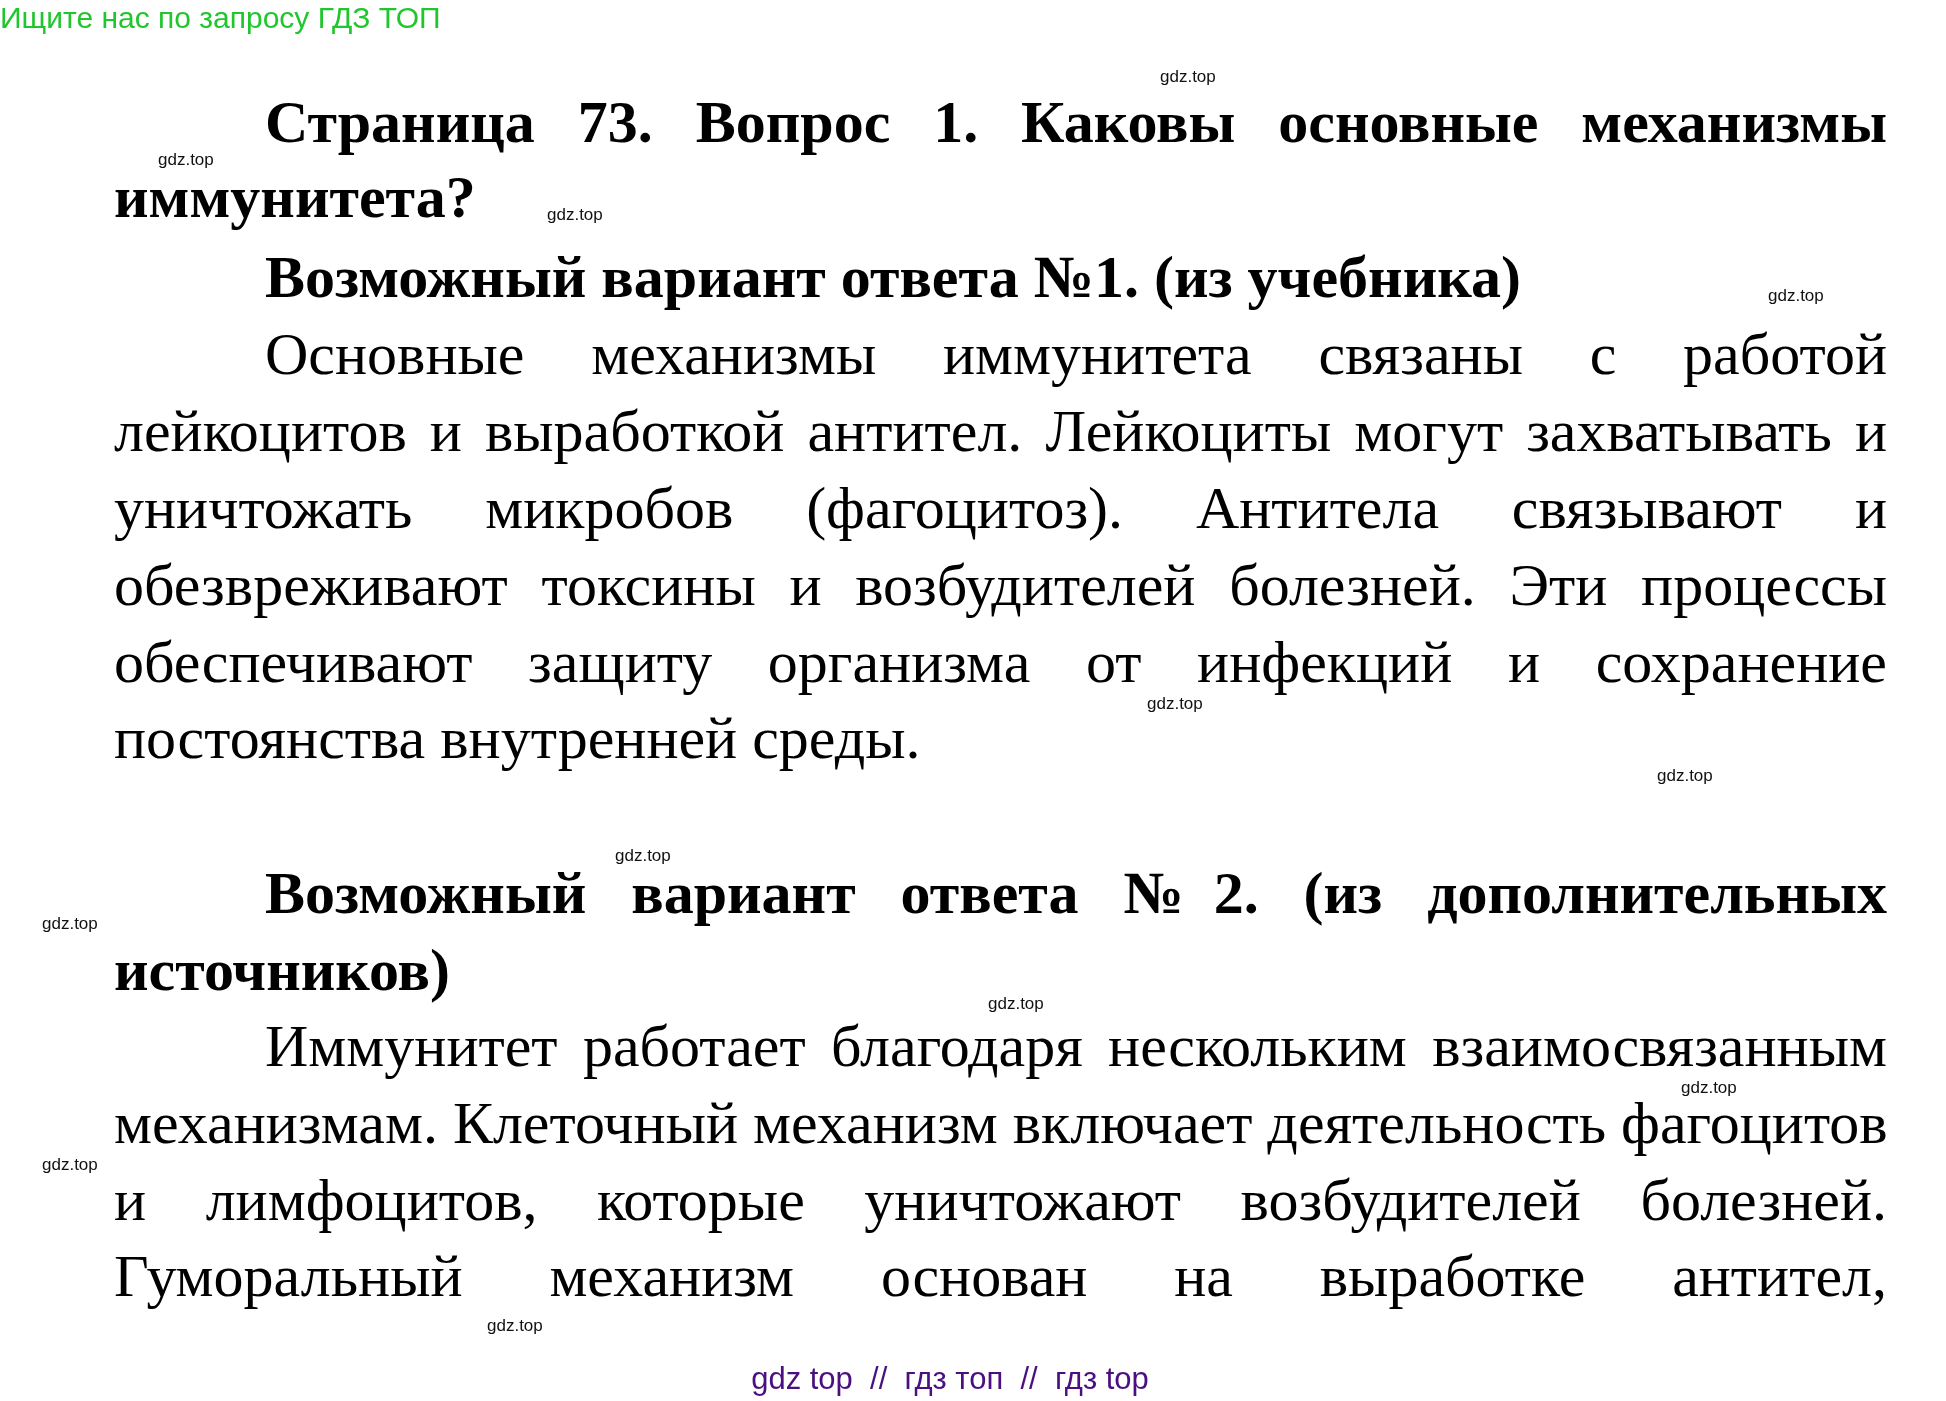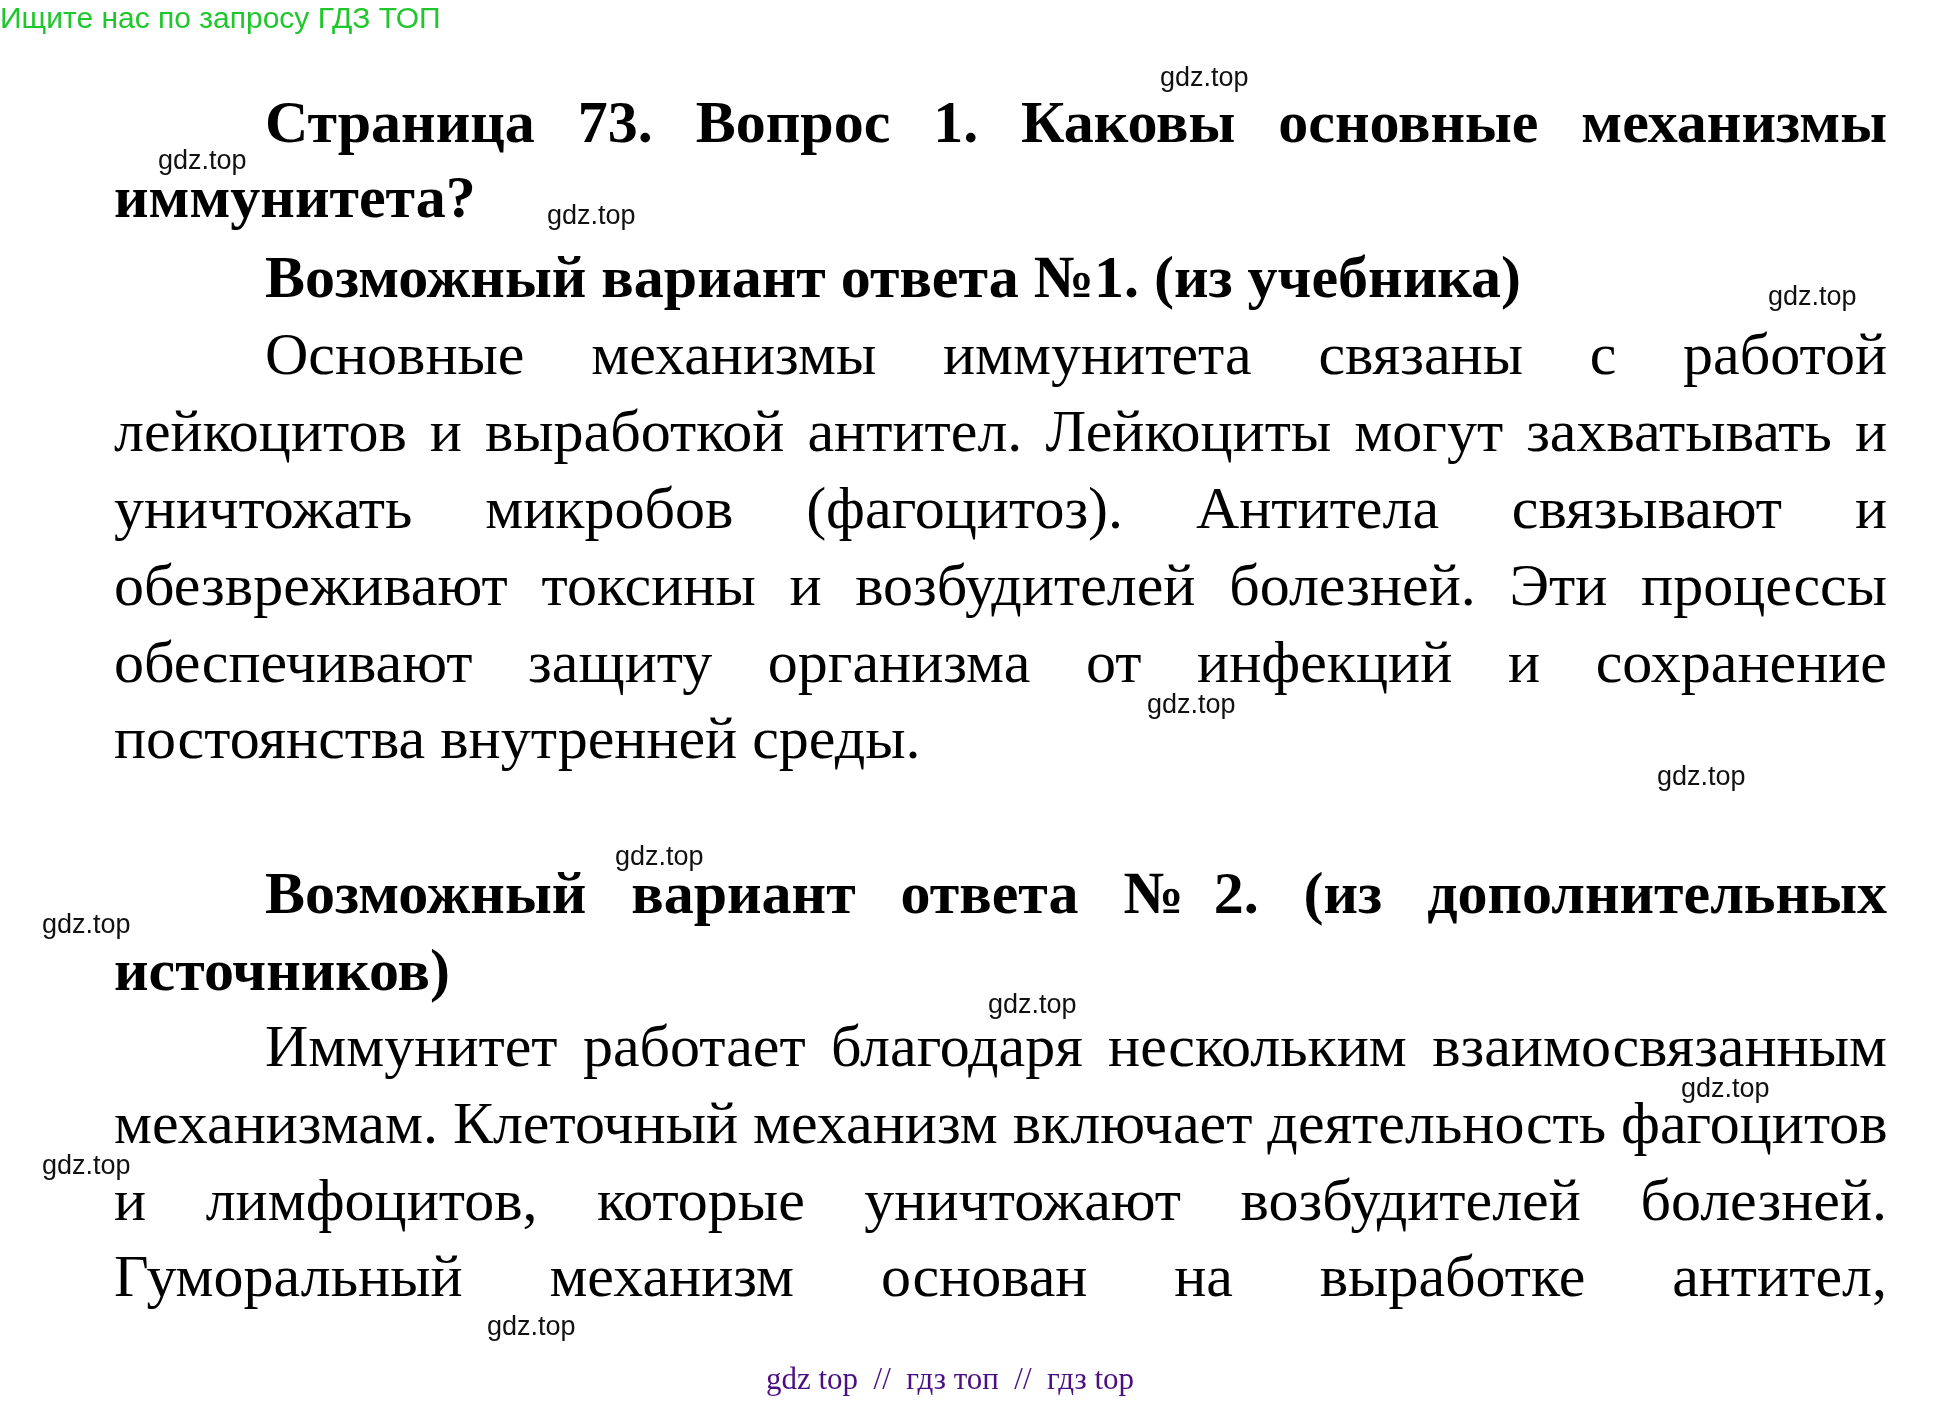--- a/index.html
+++ b/index.html
@@ -5,35 +5,35 @@
   html, body { margin: 0; padding: 0; background: #ffffff; }
   body { width: 1946px; height: 1401px; position: relative; overflow: hidden; }
   .page { position: absolute; left: 0; top: 0; width: 1946px; height: 1401px; }
   .banner {
     position: absolute; left: 0; width: 1946px; top: 0; height: 36px;
     text-align: left; font-family: "Liberation Sans", sans-serif;
     font-size: 30px; line-height: 36px; color: #1fc62c;
   }
   .footer {
     position: absolute; left: 0; width: 1900px; top: 1360px; height: 38px;
-    text-align: center; font-family: Liberation Serif, serif;
+    text-align: center; font-family: Liberation Sans, sans-serif;
     font-size: 31px; line-height: 38px; color: #4a0f80; white-space: pre;
   }
   .line {
     position: absolute; left: 114px; width: 1773px; height: 77px;
     font-family: "Liberation Serif", serif; font-size: 60px; line-height: 77px;
     color: #000; white-space: nowrap;
     text-align: justify; text-align-last: justify;
   }
   .line.indent { left: 265px; width: 1622px; }
   .line.last { text-align: right; text-align-last: left; }
   .bold { font-weight: bold; }
   .wm {
     position: absolute; font-family: "Liberation Sans", sans-serif;
-    font-size: 27px; line-height: 30px; color: #111; white-space: nowrap;
+    font-size: 17px; line-height: 30px; color: #111; white-space: nowrap;
   }
 </style>
 </head>
 <body>
 
 <div class="page">
 
   <div class="banner">Ищите нас по запросу ГДЗ ТОП</div>
 
   <div class="line indent bold" style="top:84px">Страница 73. Вопрос 1. Каковы основные механизмы</div>

